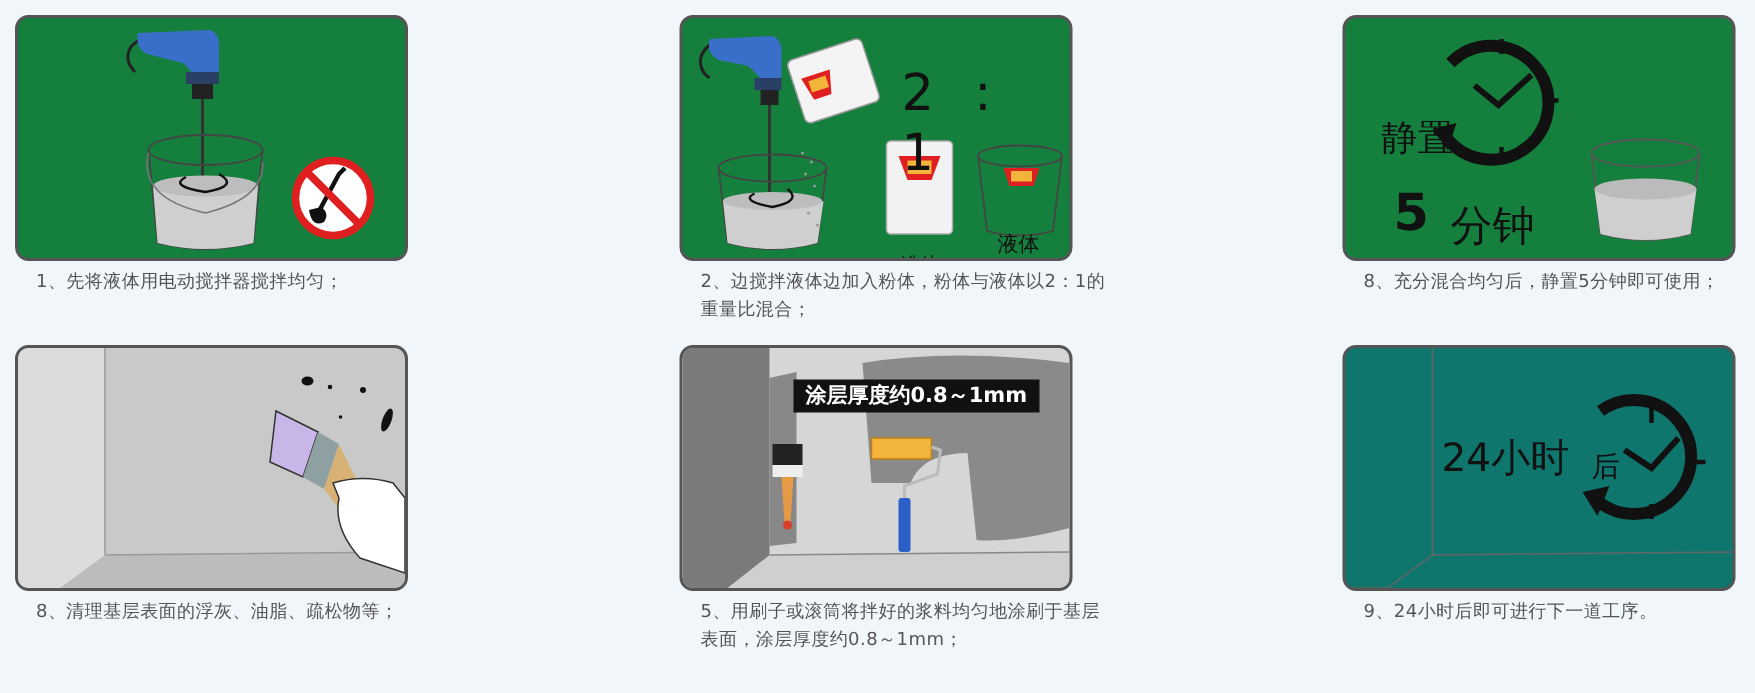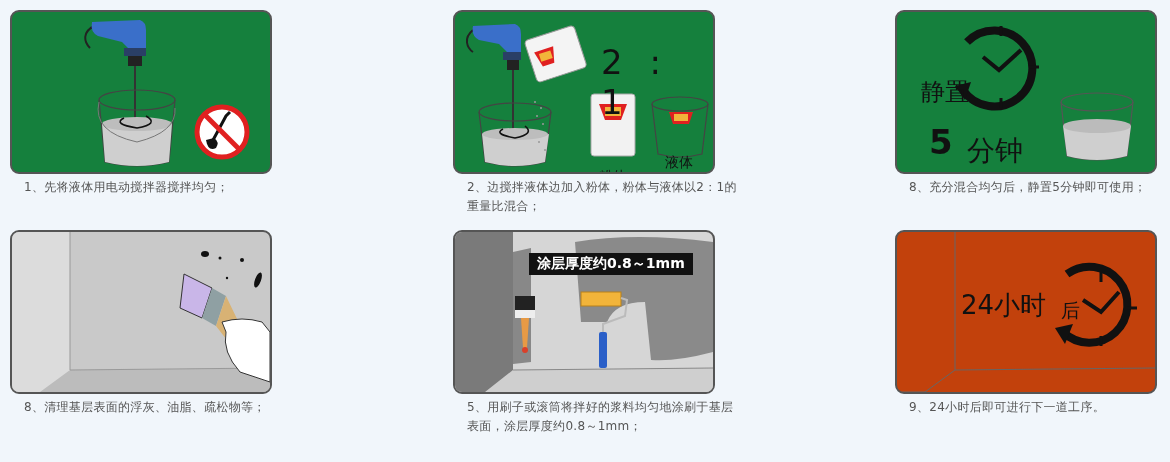--- a/index.html
+++ b/index.html
@@ -2,21 +2,21 @@
 <html><head>
 <meta charset="utf-8">
 <style>
   html,body{margin:0;padding:0;}
   body{width:1170px;height:462px;background:#f1f6fb;position:relative;overflow:hidden;
        font-family:"DejaVu Sans","Liberation Sans",sans-serif;}
   .step{position:absolute;width:262px;}
   .panel{position:absolute;left:0;top:0;width:258px;height:160px;border:2px solid #555;
          border-radius:9px;background:#15803d;overflow:hidden;}
   .panel.gray{background:#c9c9c9;}
-  .panel.dark{background:#c2410c;}
+  .panel.dark{background:#0f766e;}
   .caption{position:absolute;left:14px;top:168px;width:270px;font-size:12px;line-height:19px;
            color:#555;letter-spacing:0.3px;}
   .ratio{position:absolute;font-size:34px;color:#111;letter-spacing:8px;font-family:"DejaVu Sans",sans-serif;}
   .lbl{position:absolute;font-size:14px;color:#111;margin-top:40px;}
   .bigtxt{position:absolute;color:#111;}
   .tag{position:absolute;background:#111;color:#fff;font-weight:bold;font-size:14px;
        padding:2px 8px;white-space:nowrap;}
 </style>
 </head>
 <body>

